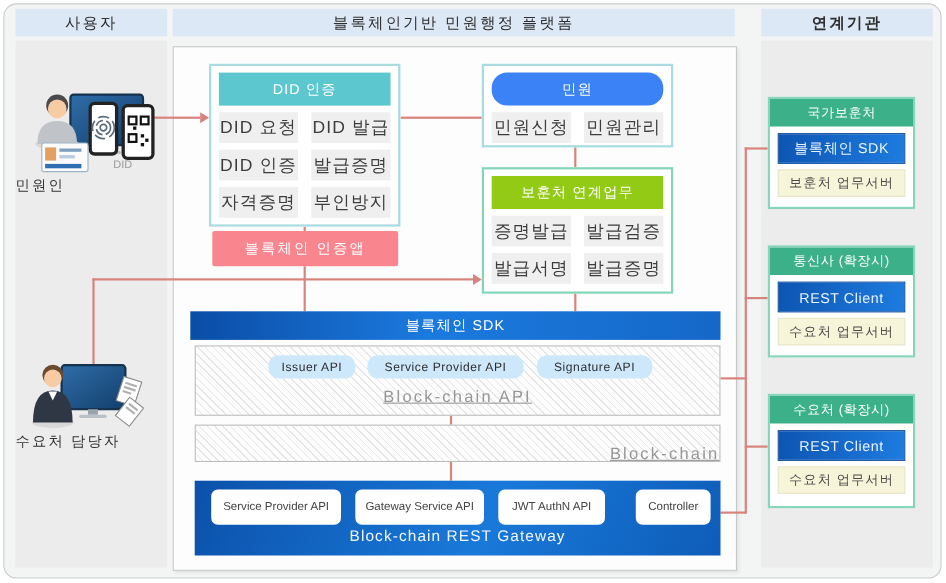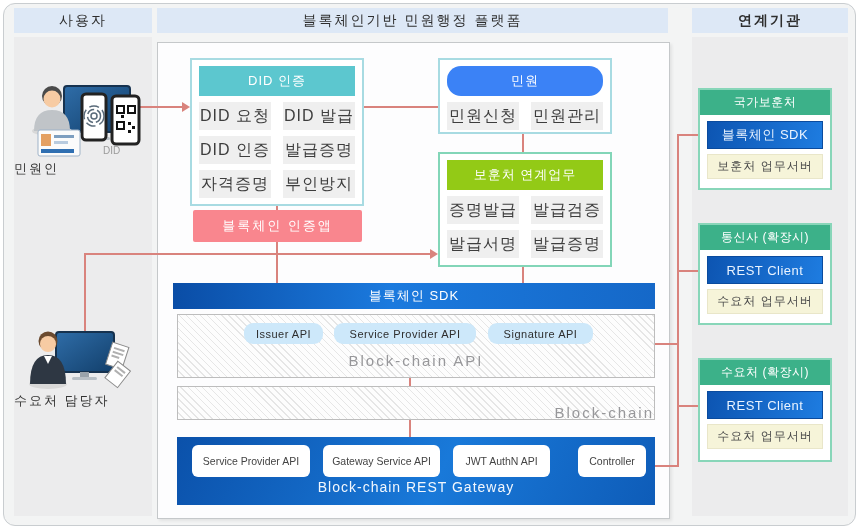--- a/index.html
+++ b/index.html
@@ -24,21 +24,21 @@
   .cell { height:28px; background:#efefef; color:#3d3d3d; font-size:16px;
           display:flex; align-items:center; justify-content:center; letter-spacing:1px; }
   .pink-bar { background:#f9868e; color:#ffffff; font-size:13px; letter-spacing:2px;
               display:flex; align-items:center; justify-content:center; border-radius:2px; z-index:3; }
   .sdk-bar { background:linear-gradient(90deg,#0a4da6 0%,#1b7ade 45%,#1568c8 100%);
              color:#ffffff; font-size:13px; letter-spacing:1px;
              display:flex; align-items:center; justify-content:center; z-index:3; }
   .hatch { background:repeating-linear-gradient(45deg,#fdfdfd 0px,#fdfdfd 4px,#e6e6e6 4px,#e6e6e6 5px);
            border:1px solid #bdbdbd; z-index:3; box-sizing:border-box; }
   .hatch-label { position:absolute; left:0; right:0; text-align:center; color:#97979a;
-                 font-size:15px; letter-spacing:2px; }
+                 font-size:15px; letter-spacing:2px;text-decoration:underline; }
   .api-pill { position:absolute; top:8px; height:21px; background:#cde8fa; border-radius:9px;
               color:#2e2e2e; font-size:11px; display:flex; align-items:center;
               justify-content:center; letter-spacing:0.5px; }
   .gateway { background:linear-gradient(115deg,#0b51aa 0%,#1979d9 55%,#0e5cb8 100%);
              z-index:3; }
   .gw-pill { position:absolute; top:8px; height:32px; background:#ffffff; border-radius:6px;
              color:#444444; font-size:10.5px; line-height:1.15; display:flex; align-items:center;
              justify-content:center; text-align:center; padding:0 3px; box-sizing:border-box; }
   .gw-label { position:absolute; left:0; right:0; bottom:10px; text-align:center;
               color:#f2f7fd; font-size:14px; letter-spacing:1px; }

